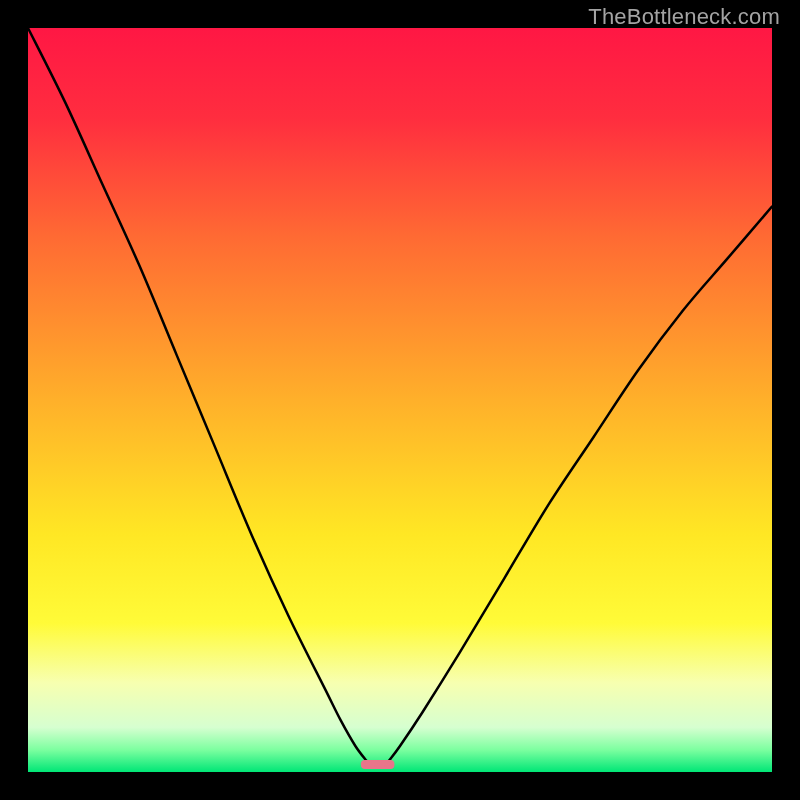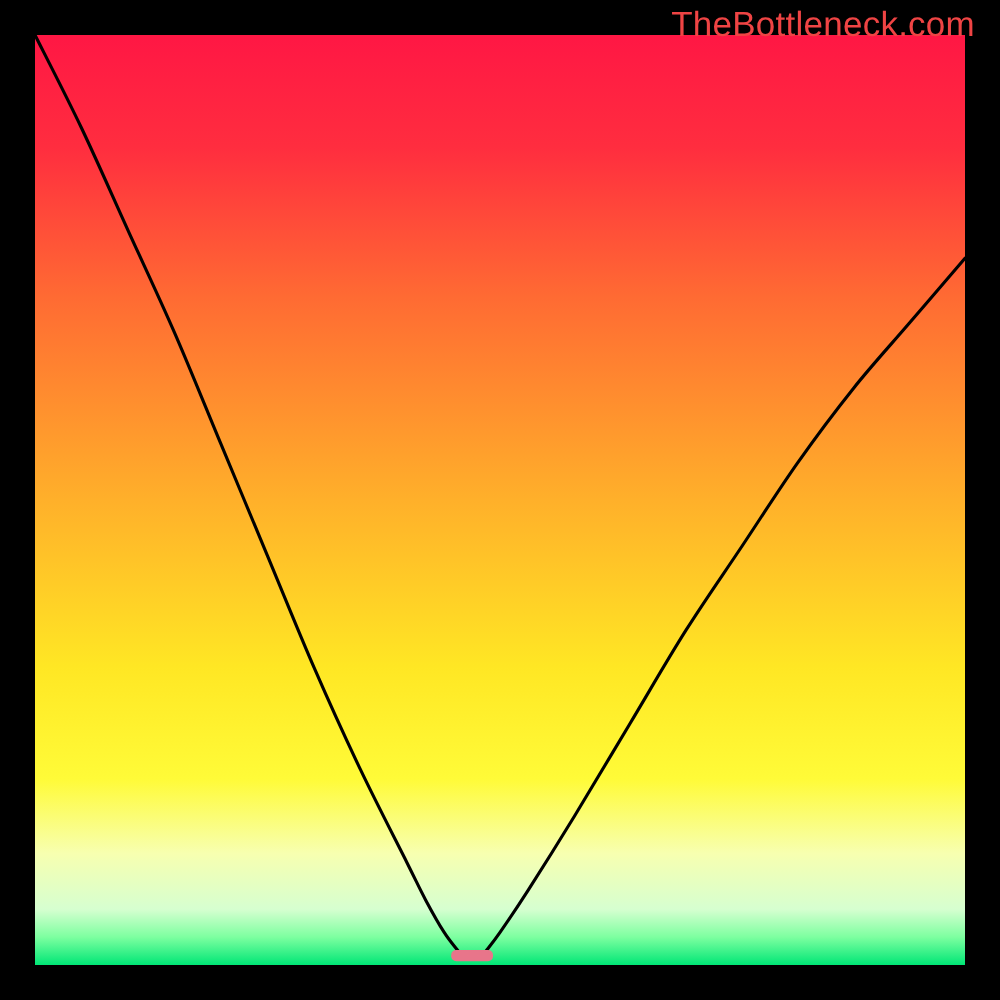--- a/index.html
+++ b/index.html
@@ -14,22 +14,22 @@
   .frame {
     width: 800px;
     height: 800px;
     background: #000000;
     position: relative;
   }
   .watermark {
     position: absolute;
     top: 4px;
     right: 20px;
-    color: #ef4444;
-    font-size: 28px;
+    color: #a3a3a3;
+    font-size: 22px;
     font-weight: 500;
     letter-spacing: 0.2px;
     z-index: 5;
     user-select: none;
   }
   svg {
     position: absolute;
     top: 0;
     left: 0;
   }

